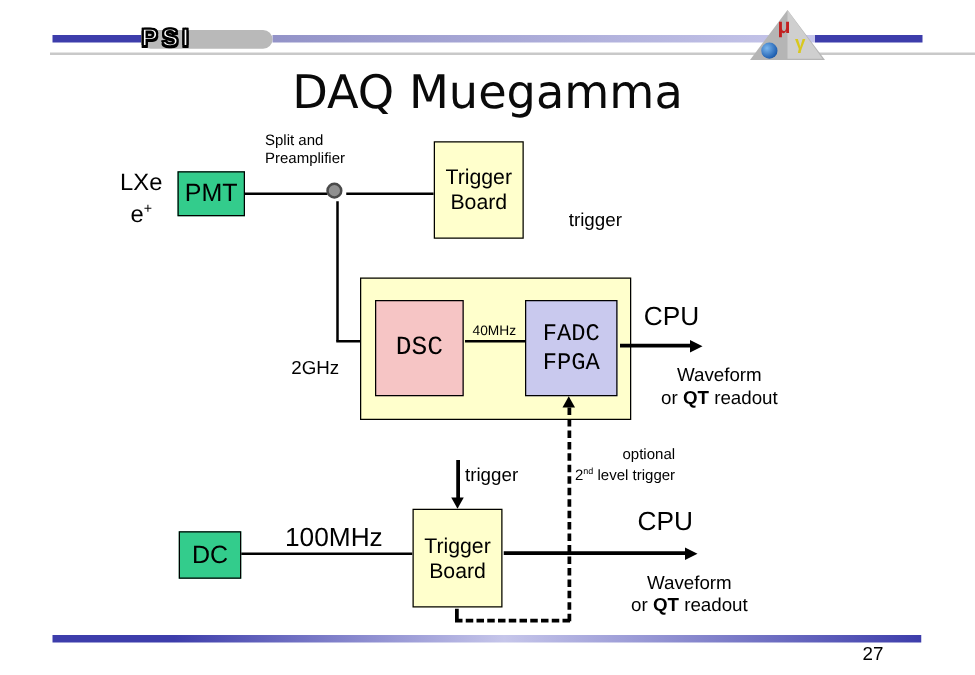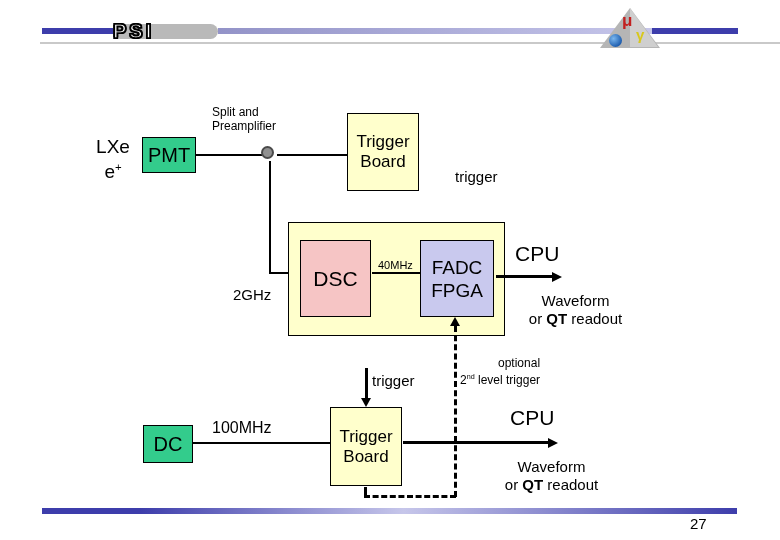--- a/index.html
+++ b/index.html
@@ -83,20 +83,21 @@
     <span class="psi-text">PSI</span>
   </div>
   <div class="meg-logo">
     <div class="meg-tri"></div>
     <div class="meg-tri-light"></div>
     <span class="meg-mu">μ</span>
     <span class="meg-globe"></span>
     <span class="meg-gamma">γ</span>
   </div>
 
+  <div class="slide-title">DAQ Muegamma</div>
 
   <div class="lbl" style="left:86px; top:136px; width:54px; text-align:center; font-size:19px; line-height:21px;">
     <div><span>LXe</span></div>
     <div><span>e</span><sup>+</sup></div>
   </div>
 
   <div class="box green" style="left:142px; top:137px; width:54px; height:36px; font-size:20px;">
     <span>PMT</span>
   </div>
 
@@ -116,21 +117,21 @@
     <div>Board</div>
   </div>
 
   <div class="lbl" style="left:455px; top:168px; font-size:15px;">trigger</div>
 
   <div class="wire-v" style="left:269px; top:161px; height:112px;"></div>
   <div class="wire-h" style="left:269px; top:272px; width:32px;"></div>
 
   <div class="lbl" style="left:233px; top:286px; font-size:15px;">2GHz</div>
 
-  <div class="box yellow" style="left:288px; top:222px; width:217px; height:114px;">
+  <div class="box yellow" style="left:288px; top:222px; width:217px; height:114px;font-family:Liberation Mono, monospace;">
     <div class="box pink" style="left:11px; top:17px; width:71px; height:77px; font-size:21px;">
       <span>DSC</span>
     </div>
     <div class="box lav" style="left:131px; top:17px; width:74px; height:77px; font-size:19px; line-height:23px; flex-direction:column;">
       <div>FADC</div>
       <div>FPGA</div>
     </div>
   </div>
 
   <div class="lbl" style="left:378px; top:259px; font-size:11px;">40MHz</div>
@@ -159,21 +160,21 @@
 
   <div class="lbl" style="left:372px; top:372px; font-size:15px;">trigger</div>
   <div class="arrow-v" style="left:365px; top:368px; height:32px;"></div>
   <div class="head-down" style="left:361px; top:398px;"></div>
 
 
   <div class="box green" style="left:143px; top:425px; width:50px; height:38px; font-size:20px;">
     <span>DC</span>
   </div>
 
-  <div class="lbl" style="left:212px; top:419px; font-size:16px;">100MHz</div>
+  <div class="lbl" style="left:228px; top:419px; font-size:21px;">100MHz</div>
   <div class="wire-h" style="left:193px; top:442px; width:137px;"></div>
 
   <div class="box yellow" style="left:330px; top:407px; width:72px; height:79px; font-size:17px; line-height:20px; flex-direction:column;">
     <div>Trigger</div>
     <div>Board</div>
   </div>
 
   <div class="arrow-h" style="left:403px; top:441px; width:146px;"></div>
   <div class="head-right" style="left:548px; top:437.5px;"></div>
   <div class="lbl" style="left:510px; top:406px; font-size:21px;">CPU</div>

